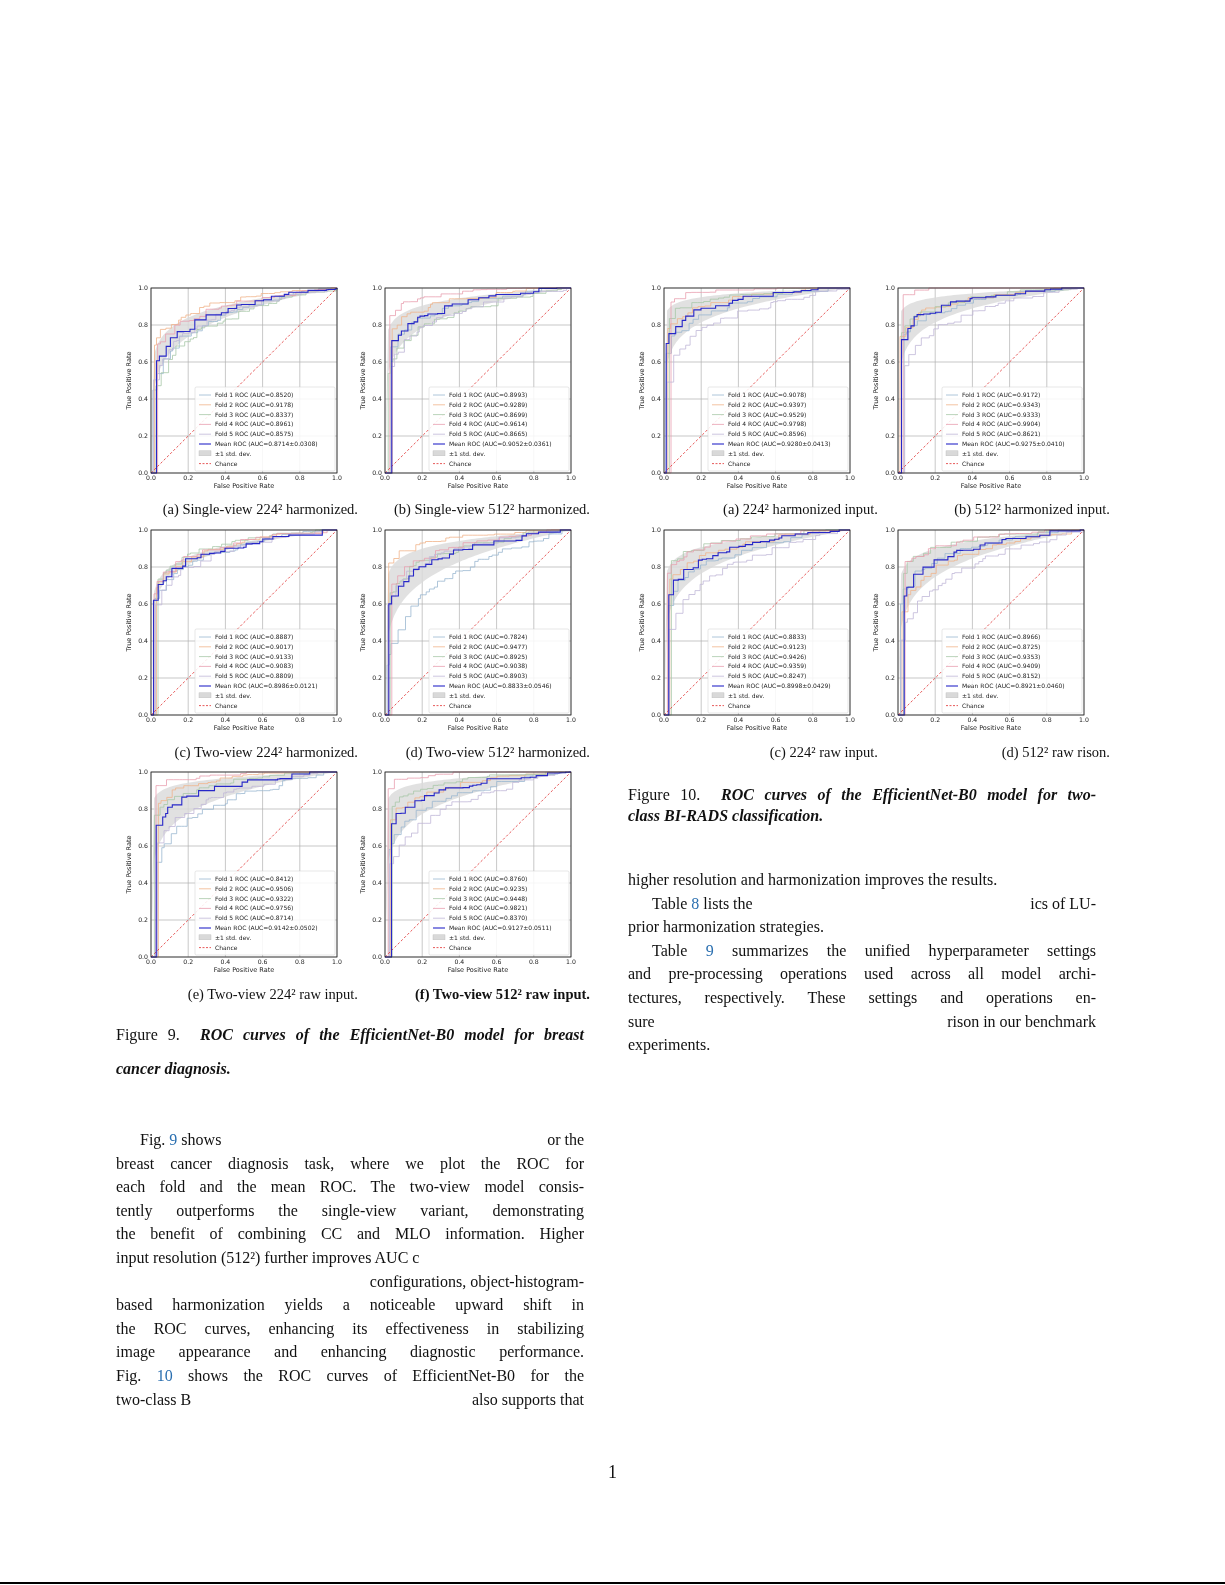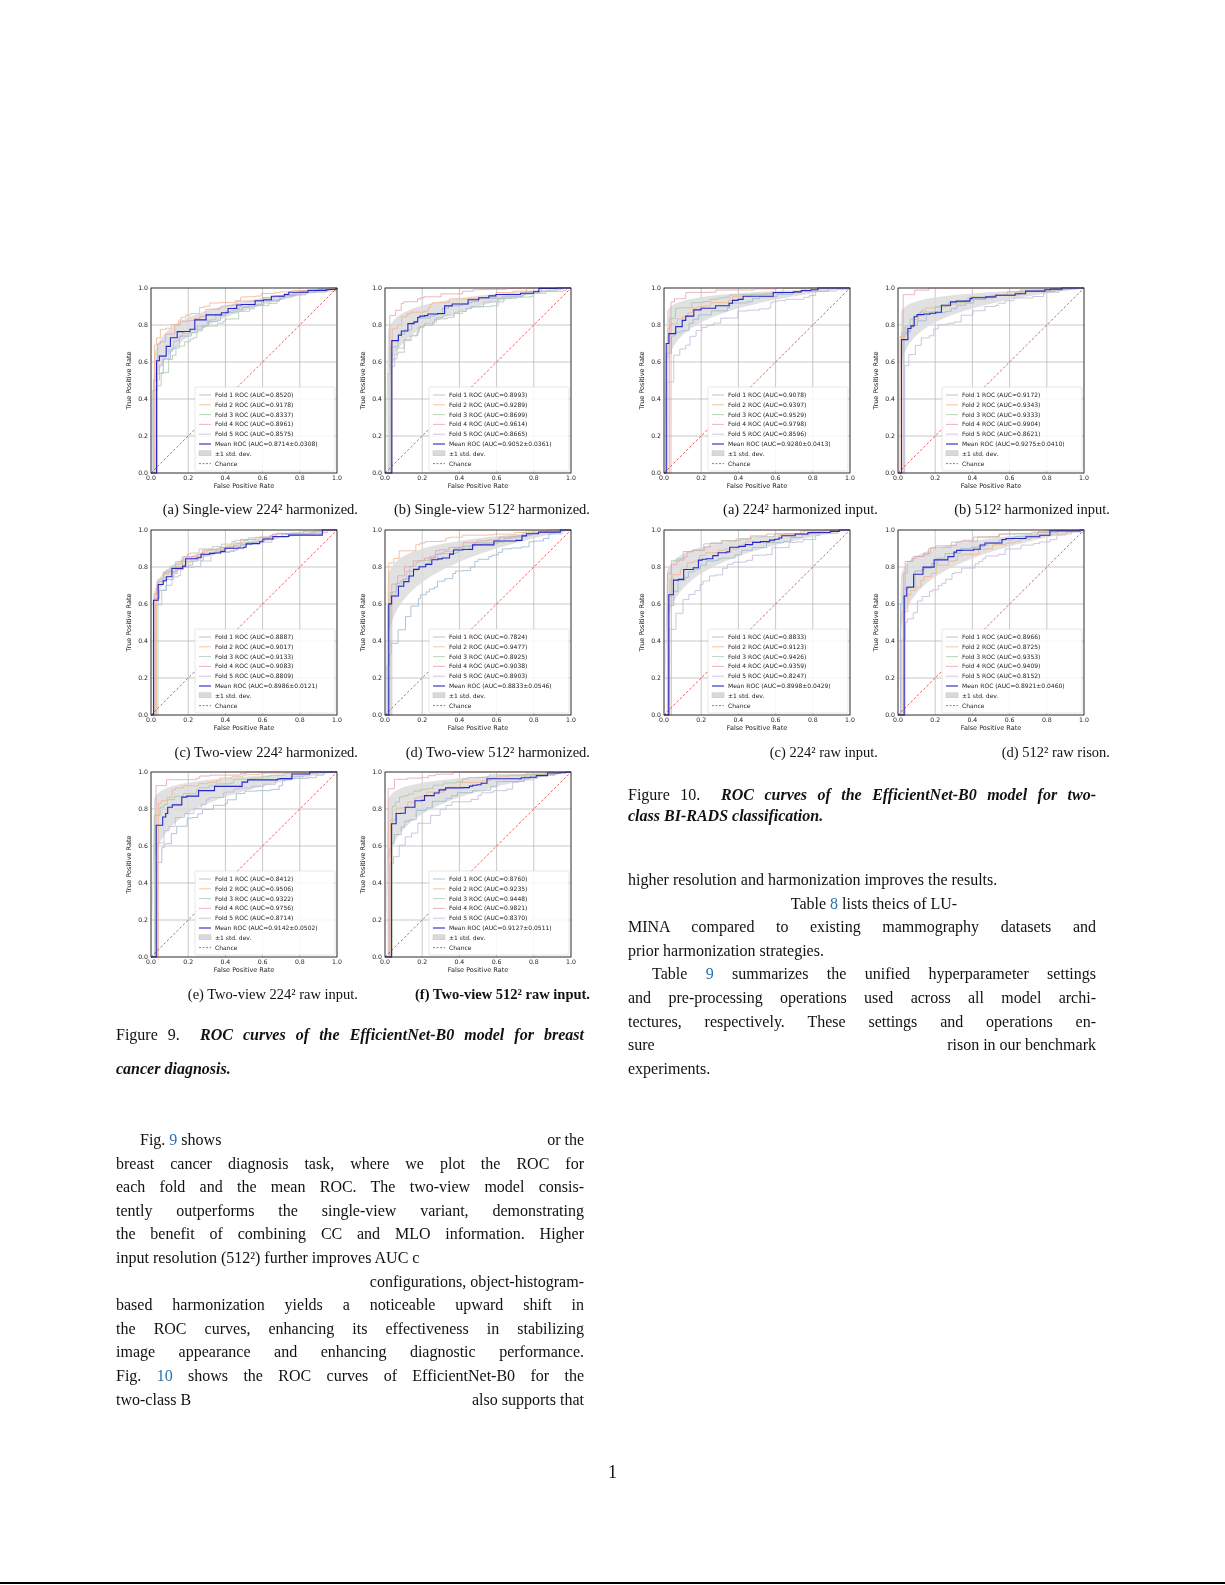--- a/index.html
+++ b/index.html
@@ -599,25 +599,24 @@
 <div class="sub-caption" style="left:638px;top:744px;width:240px;">(c) 224² raw input.</div>
 <div class="sub-caption" style="left:870px;top:744px;width:240px;">(d) 512² raw rison.</div>
 
 <div class="fig-caption" style="left:628px;top:784px;width:468px;">
   <span class="line just" style="height:21px;"><span>Figure 10.</span>&nbsp; <b>ROC curves of the EfficientNet-B0 model for two-</b></span>
   <span class="line" style="height:21px;"><b>class BI-RADS classification.</b></span>
 </div>
 
 <div class="para" style="left:628px;top:868px;width:468px;">
   <span class="line">higher resolution and harmonization improves the results.</span>
-  <span class="line" style="display:flex;justify-content:center;">
+  <span class="line" style="display:flex;justify-content:space-between;">
       <span><span class="indent"></span><span>Table </span><span class="ref">8</span><span> lists the</span></span>
       <span>ics of LU-</span>
     </span>
-  <span class="line just">MINA compared to existing mammography datasets and</span>
   <span class="line">prior harmonization strategies.</span>
   <span class="line just"><span class="indent"></span><span>Table </span><span class="ref">9</span><span> summarizes the unified hyperparameter settings</span></span>
   <span class="line just">and pre-processing operations used across all model archi-</span>
   <span class="line just">tectures, respectively.  These settings and operations en-</span>
   <span class="line" style="display:flex;justify-content:space-between;">
       <span>sure</span>
       <span>rison in our benchmark</span>
     </span>
   <span class="line">experiments.</span>
 </div>

